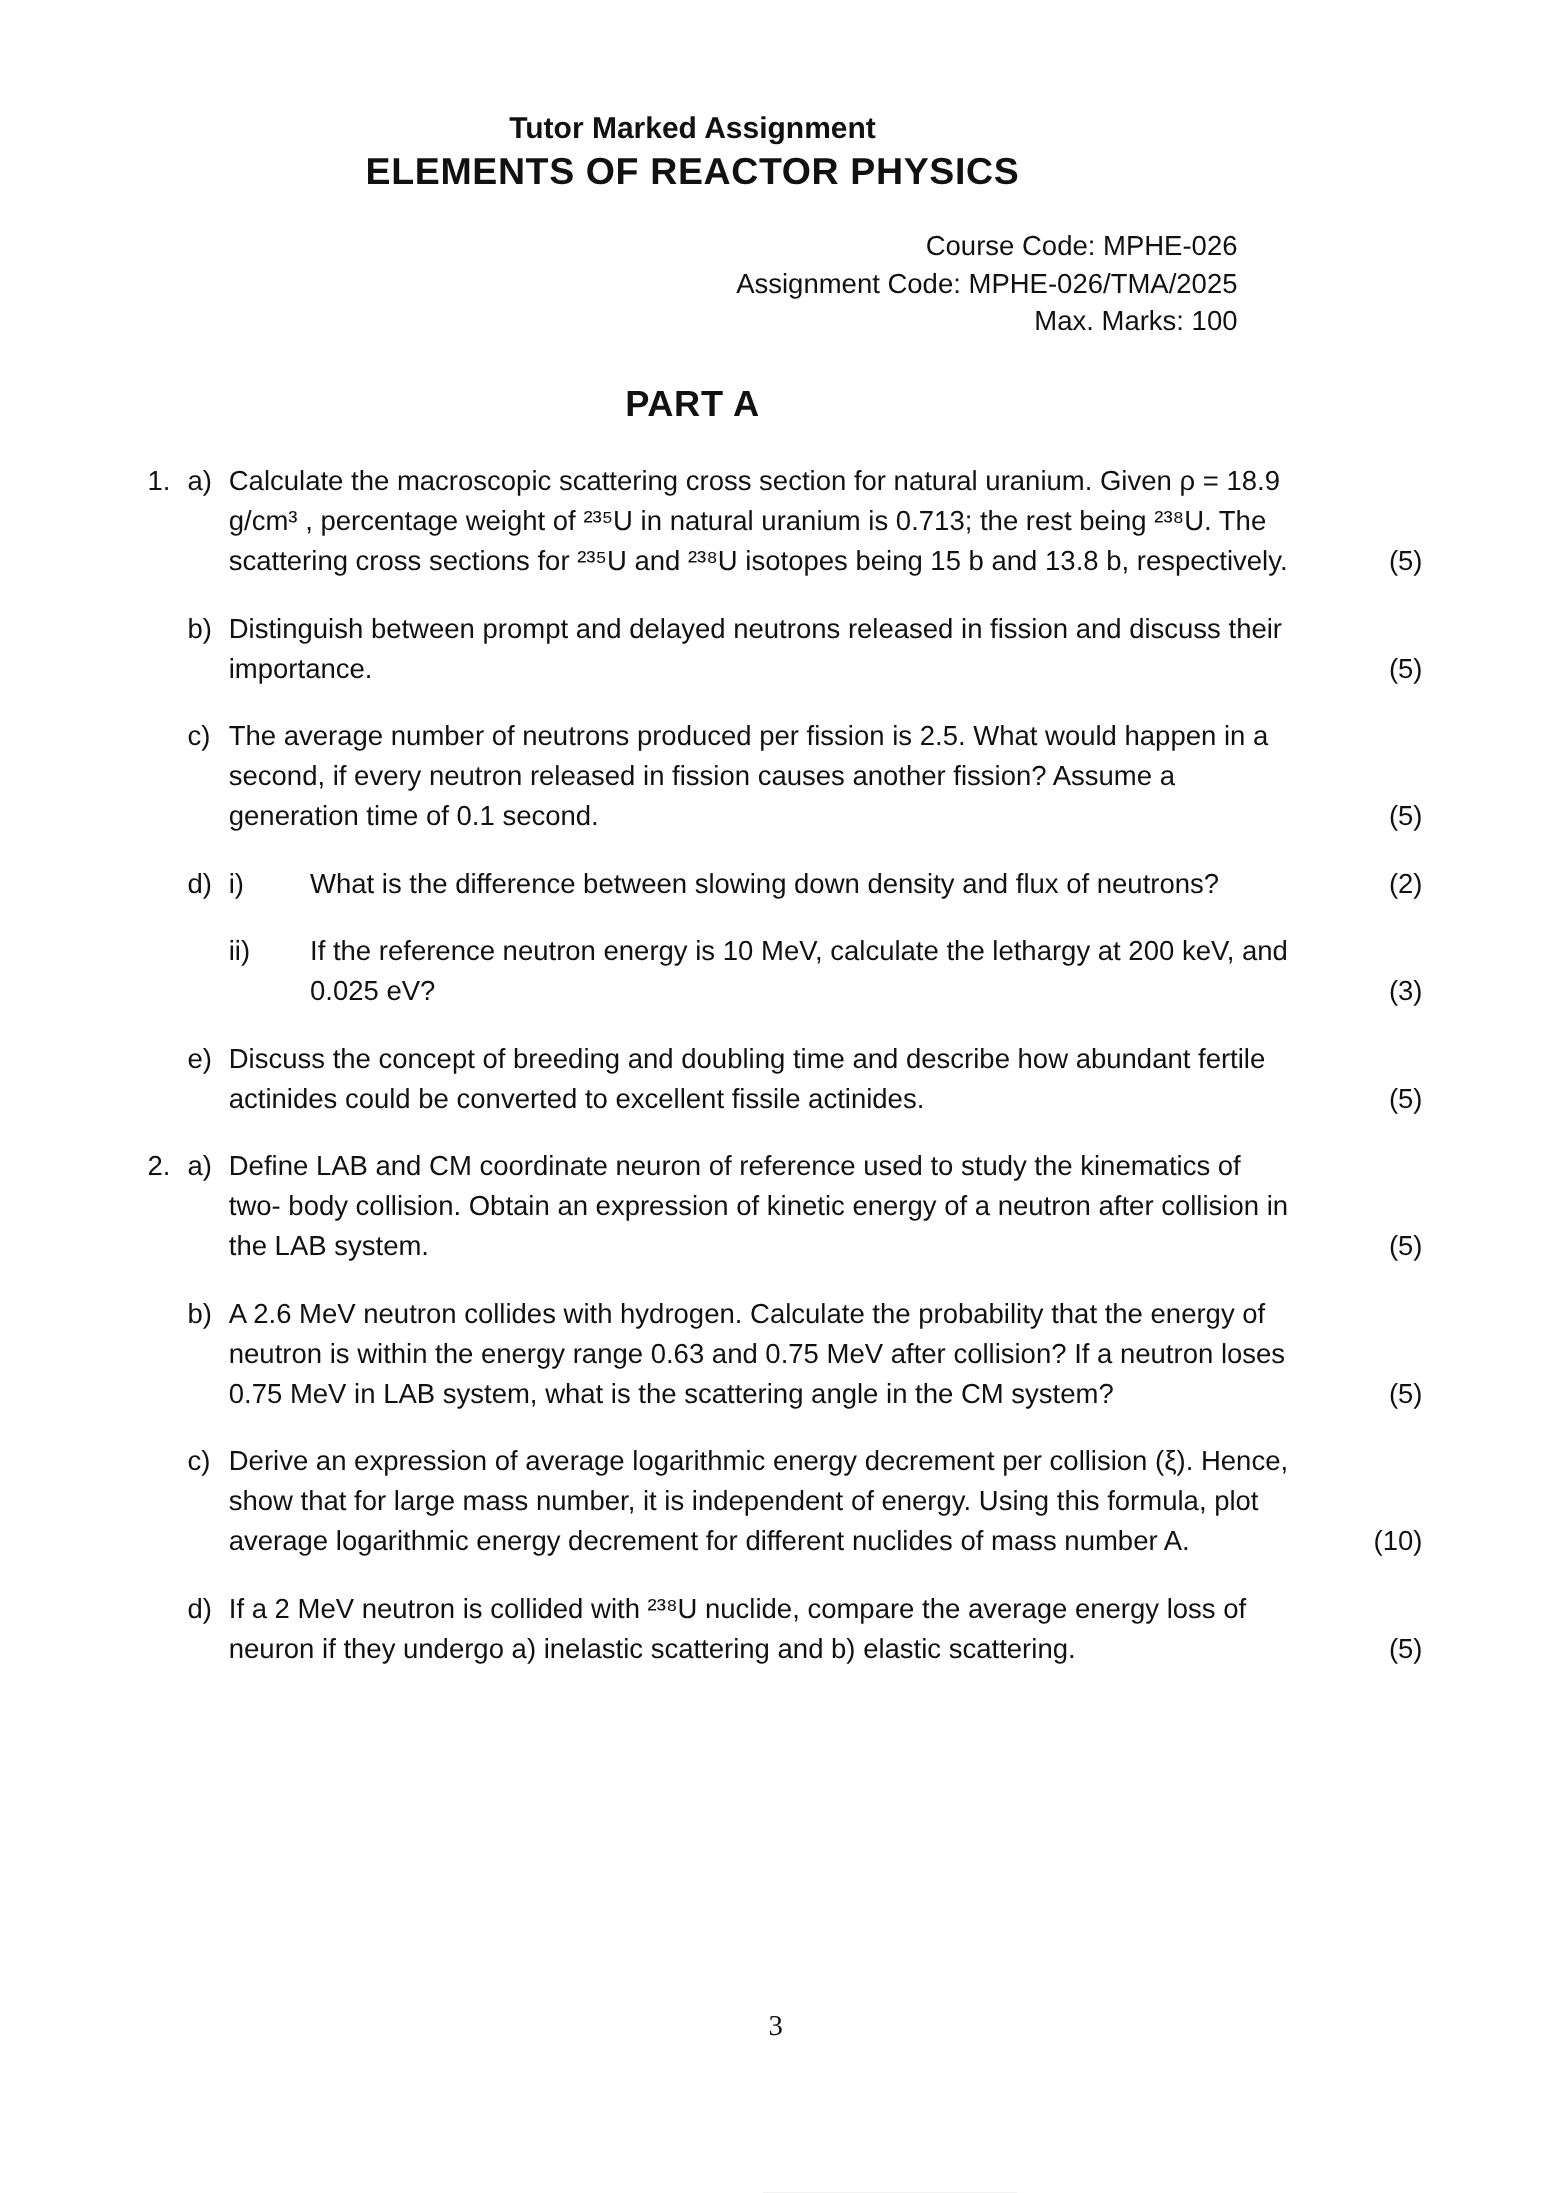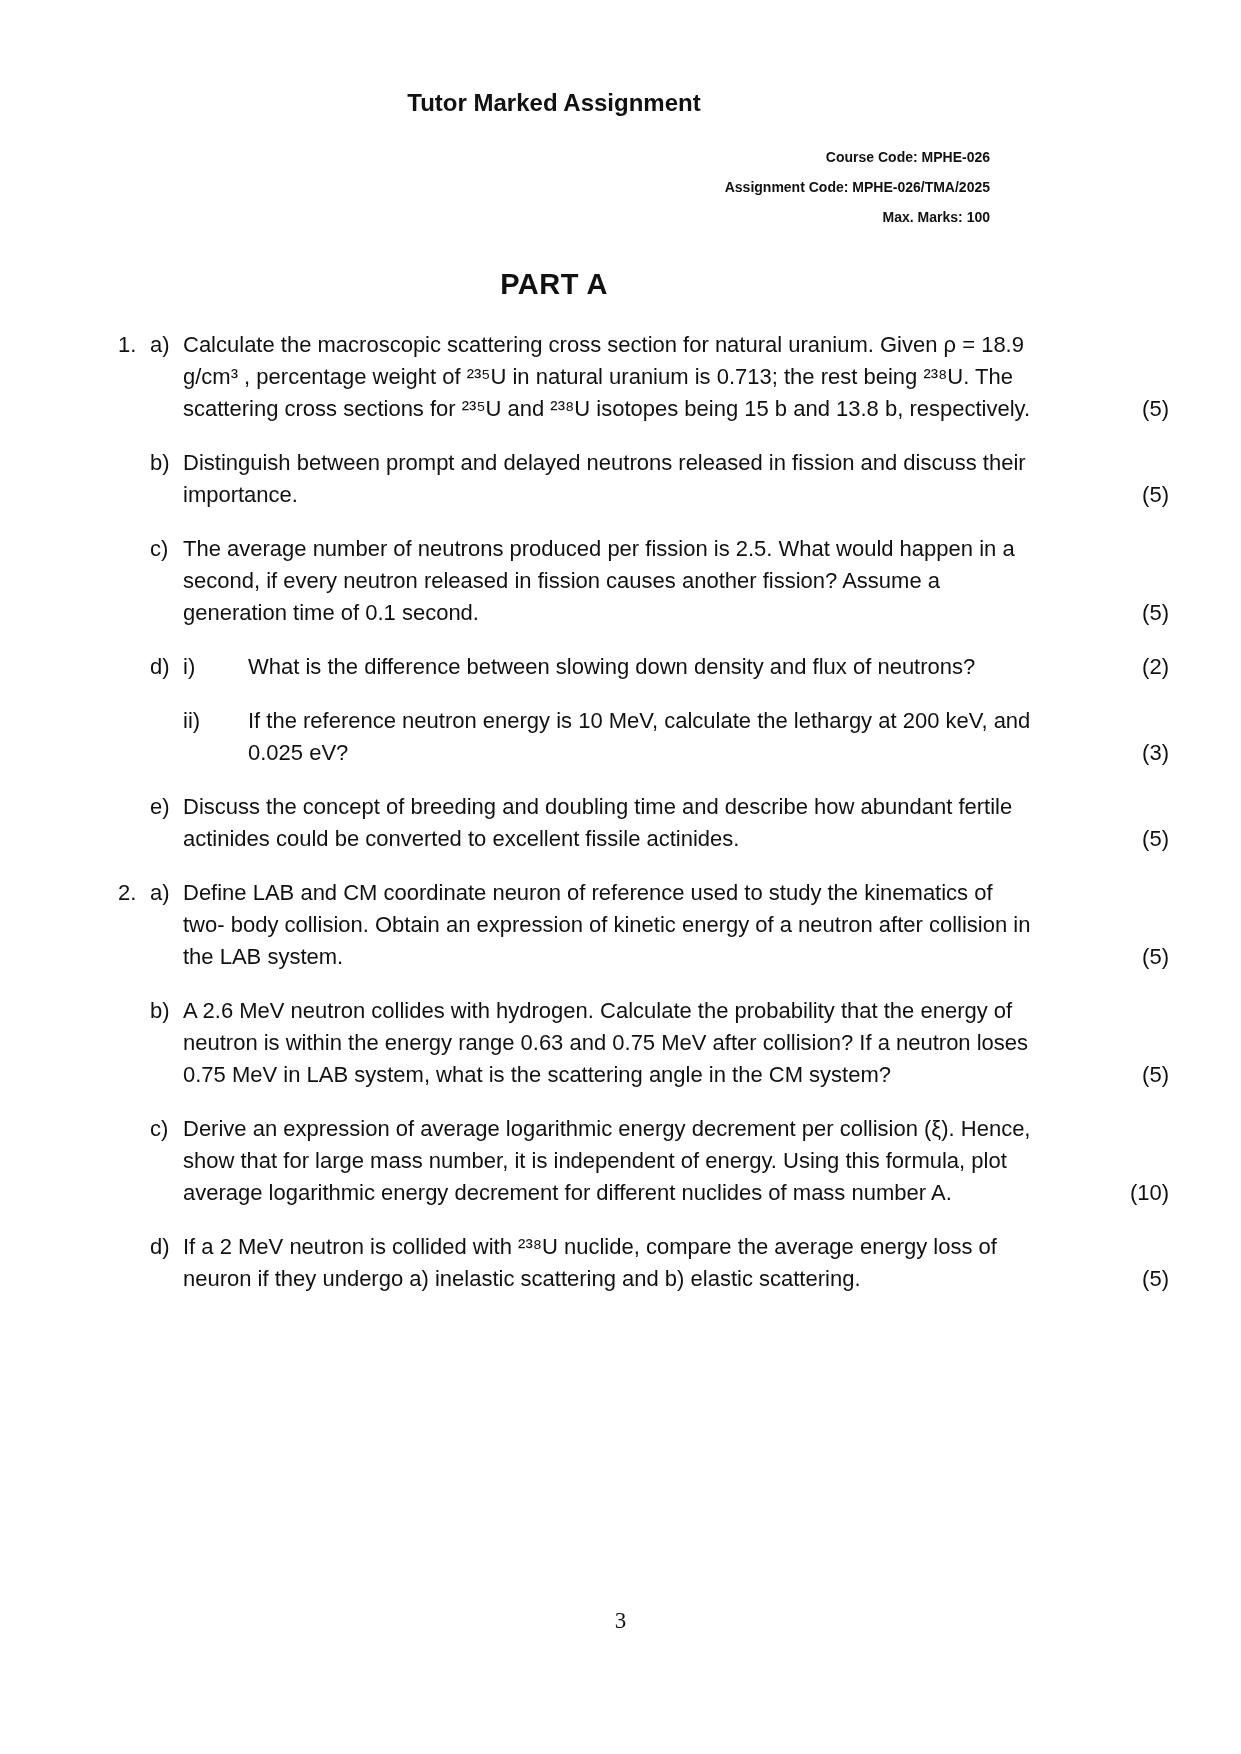--- a/index.html
+++ b/index.html
@@ -6,32 +6,32 @@
   .page {
     position: relative;
     width: 1241px;
     height: 1754px;
     margin: 0 auto;
     background: #ffffff;
     color: #111111;
     font-family: "Liberation Sans", sans-serif;
     overflow: hidden;
   }
-  .content { padding: 88px 72px 0 118px; }
+  .content { padding: 88px 103px 0 118px; }
 
   .title-block { width: 872px; text-align: center; }
   .title-line1 { font-size: 24px; font-weight: bold; line-height: 30px; }
   .title-line2 { font-size: 30px; font-weight: bold; line-height: 40px; letter-spacing: 0.5px; }
 
   .meta-block {
     width: 872px;
     margin-top: 24px;
     text-align: right;
-    font-weight: bold;
-    font-size: 14px;
+    font-weight: normal;
+    font-size: 22px;
     line-height: 30px;
   }
 
   .note-wrap {
     width: 874px;
     margin-top: 28px;
     padding-bottom: 8px;
     border-bottom: 3px solid #111111;
     font-weight: bold;
     font-size: 22px;
@@ -78,20 +78,21 @@
   }
 </style>
 </head>
 <body>
 
 <div class="page">
   <div class="content">
 
     <div class="title-block">
       <div class="title-line1">Tutor Marked Assignment</div>
+      <div class="title-line2">ELEMENTS OF REACTOR PHYSICS</div>
     </div>
 
     <div class="meta-block">
       <div>Course Code: MPHE-026</div>
       <div>Assignment Code: MPHE-026/TMA/2025</div>
       <div>Max. Marks: 100</div>
     </div>
 
 
     <div class="part-heading">PART A</div>

